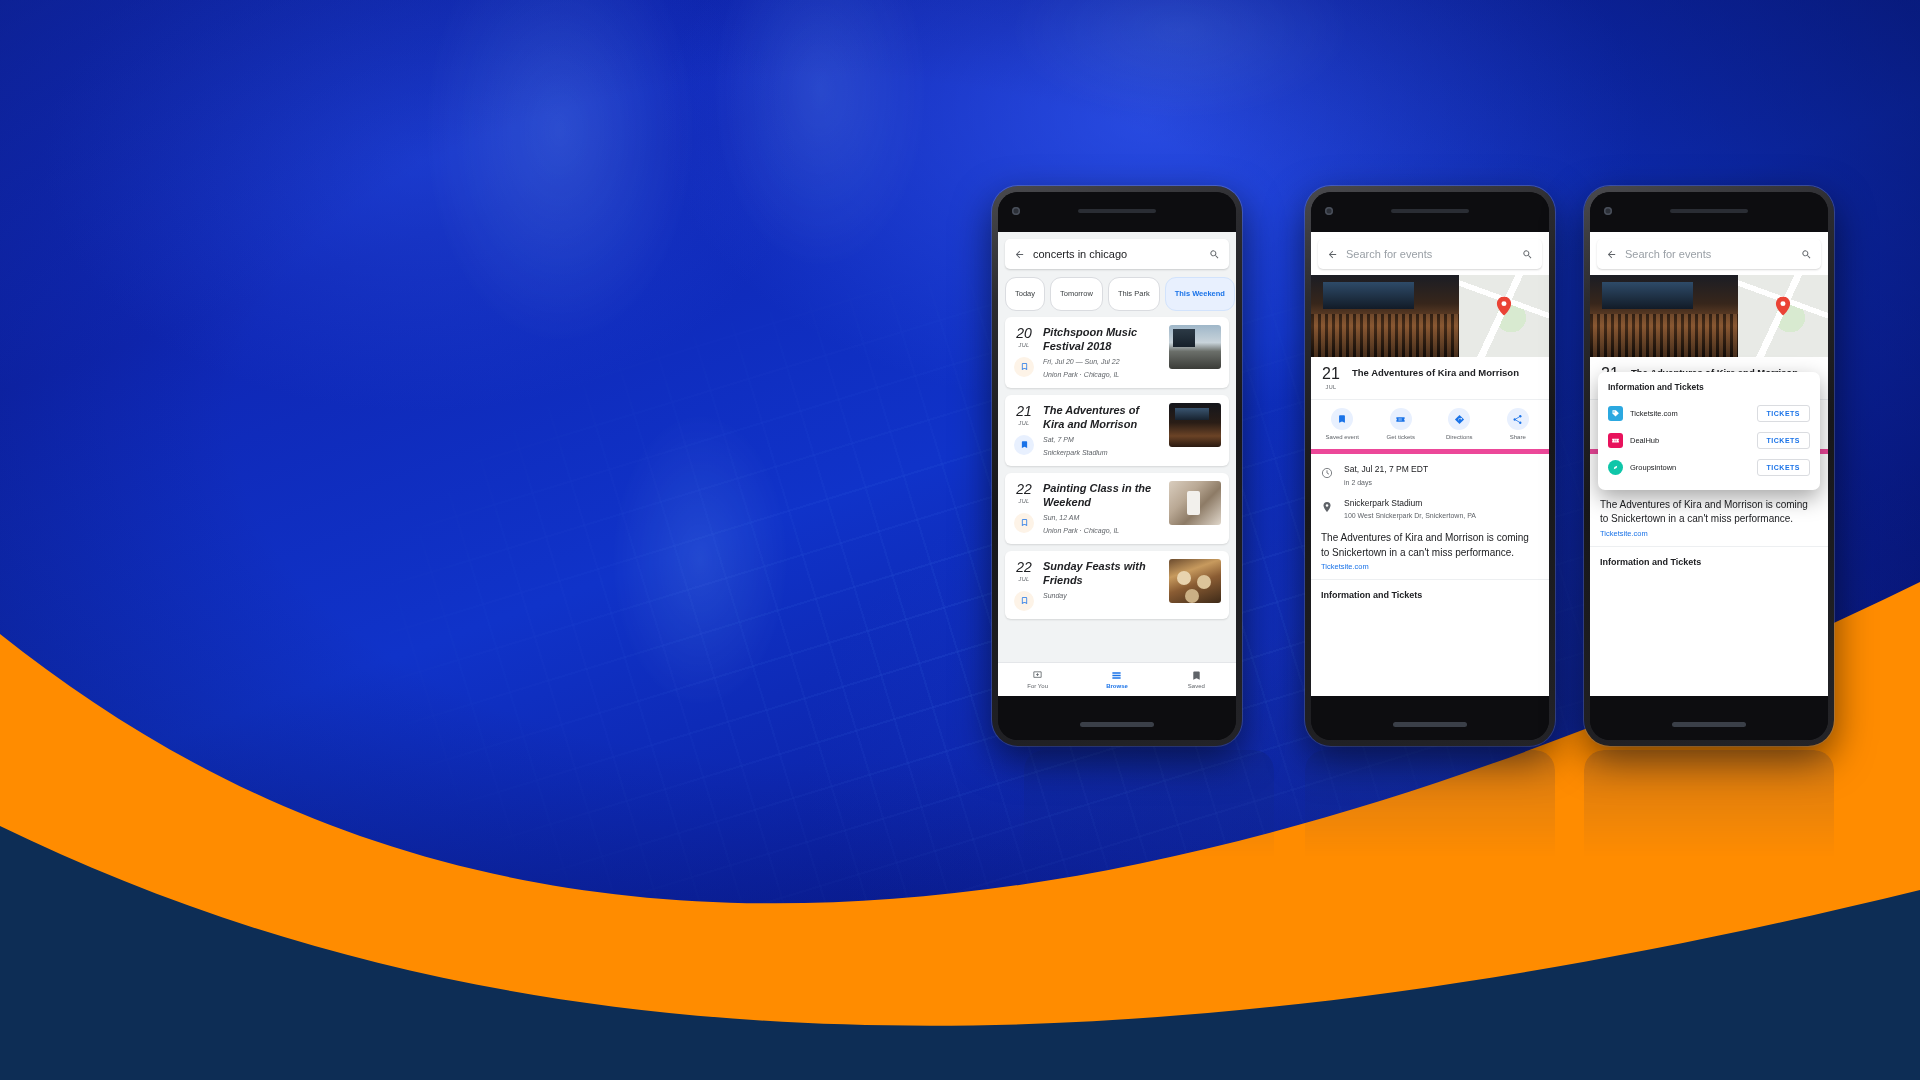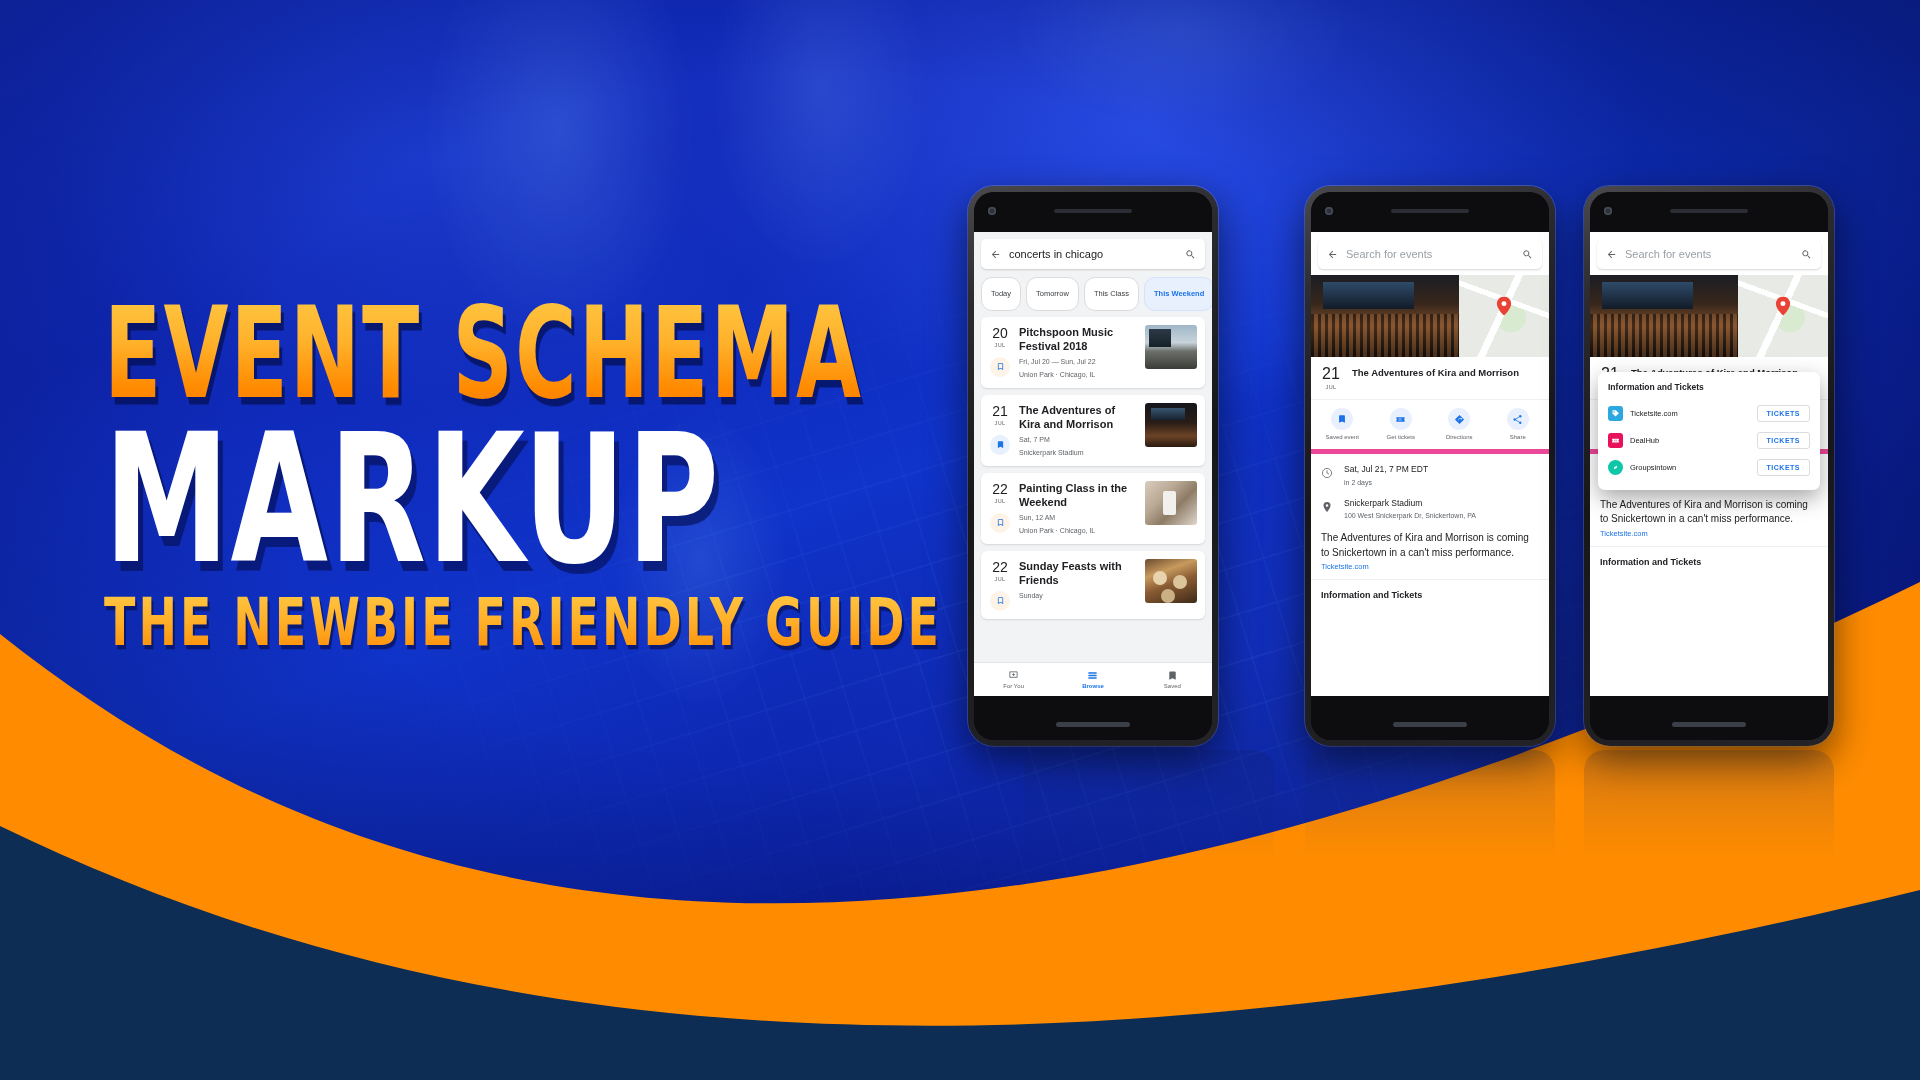--- a/index.html
+++ b/index.html
@@ -122,21 +122,21 @@
   .speaker { position: absolute; left: 50%; transform: translateX(-50%); top: 17px;
              width: 78px; height: 4px; border-radius: 2px; background: #2a2d34; }
   .bezel-bottom { flex: 0 0 44px; background: #0d0d10; position: relative; }
   .homebar { position: absolute; left: 50%; transform: translateX(-50%); bottom: 13px;
              width: 74px; height: 5px; border-radius: 3px; background: #3a3f48; }
 
   .screen { flex: 1 1 auto; background: #f1f3f4; overflow: hidden; position: relative;
             font-family: "Liberation Sans", sans-serif; }
 
   
-  #phone-1 { left: 968px; top: 186px; width: 250px; height: 560px; }
+  #phone-1 { left: 992px; top: 186px; width: 250px; height: 560px; }
   #phone-2 { left: 1305px; top: 186px; width: 250px; height: 560px; }
   #phone-3 { left: 1584px; top: 186px; width: 250px; height: 560px; }
 
   
   .searchbar {
     margin: 7px 7px 0 7px; background: #fff; border-radius: 5px;
     height: 30px; display: flex; align-items: center; gap: 8px; padding: 0 9px;
     box-shadow: 0 1px 2px rgba(0,0,0,.16);
   }
   .sb-query { font-size: 11px; color: #202124; flex: 1; white-space: nowrap; overflow: hidden; }
@@ -146,21 +146,21 @@
   
   .chips { display: flex; gap: 5px; padding: 8px 7px 6px 7px; }
   .chip {
     font-size: 7.5px; color: #3c4043; background: #fff;
     border: 1px solid #dadce0; border-radius: 11px;
     padding: 12px 9px; white-space: nowrap; line-height: 1;
   }
   .chip.active { background: #e8f0fe; border-color: #d2e3fc; color: #1a73e8; font-weight: 700; }
 
   
-  .cards { padding: 0 7px; display: flex; flex-direction: column; gap: 7px; }
+  .cards { padding: 0 7px; display: flex; flex-direction: column; gap: 7px; font-style: italic; }
   .card { background: #fff; border-radius: 6px; display: flex; padding: 8px 8px 8px 6px; gap: 6px;
           box-shadow: 0 1px 2px rgba(0,0,0,.12); }
   .card-date { width: 26px; flex: 0 0 26px; text-align: center; padding-top: 1px; }
   .card-day { font-size: 14px; color: #202124; line-height: 1; }
   .card-mon { font-size: 5.5px; color: #5f6368; letter-spacing: .4px; margin-top: 2px; }
   .bm-wrap { margin-top: 9px; width: 20px; height: 20px; border-radius: 50%;
              display: flex; align-items: center; justify-content: center; margin-left: 3px; }
   .bm-wrap.saved { background: #e8f0fe; }
   .bm-wrap.unsaved { background: #fdf3e7; }
   .card-body { flex: 1 1 auto; min-width: 0; }
@@ -262,25 +262,20 @@
   <div class="bg-photo"></div>
   <div class="bg-texture"></div>
   <div class="bg-hands"></div>
   <div class="bg-vignette"></div>
 
   <svg class="wave" viewBox="0 0 1920 520" preserveAspectRatio="none">
     <path d="M0,74 C360,360 900,520 1920,22 L1920,520 L0,520 Z" fill="#ff8c00"></path>
     <path d="M0,266 C420,470 980,560 1920,330 L1920,520 L0,520 Z" fill="#0d2d55"></path>
   </svg>
 
-  <div class="title-block">
-    <div class="t-line1">EVENT  SCHEMA</div>
-    <div class="t-line2" style="margin-top:44px">MARKUP</div>
-    <div class="t-line3" style="margin-top:56px">THE  NEWBIE  FRIENDLY  GUIDE</div>
-  </div>
 
 
   <div class="phone" id="phone-1">
     <div class="phone-inner">
       <div class="bezel-top">
         <span class="cam"></span>
         <span class="speaker"></span>
       </div>
       <div class="screen">
 
@@ -290,21 +285,21 @@
           </svg>
           <span class="sb-query">concerts in chicago</span>
           <svg class="ico" width="11" height="11" viewBox="0 0 24 24">
             <path d="M15.5 14h-.8l-.3-.3a6.5 6.5 0 1 0-.7.7l.3.3v.8l5 5 1.5-1.5-5-5zm-6 0a4.5 4.5 0 1 1 0-9 4.5 4.5 0 0 1 0 9z" fill="#5f6368"></path>
           </svg>
         </div>
 
         <div class="chips">
           <span class="chip">Today</span>
           <span class="chip">Tomorrow</span>
-          <span class="chip">This Class</span>
+          <span class="chip">This Park</span>
           <span class="chip active">This Weekend</span>
         </div>
 
         <div class="cards">
 
           <div class="card">
             <div class="card-date">
               <div class="card-day">20</div>
               <div class="card-mon">JUL</div>
               <div class="bm-wrap unsaved">

